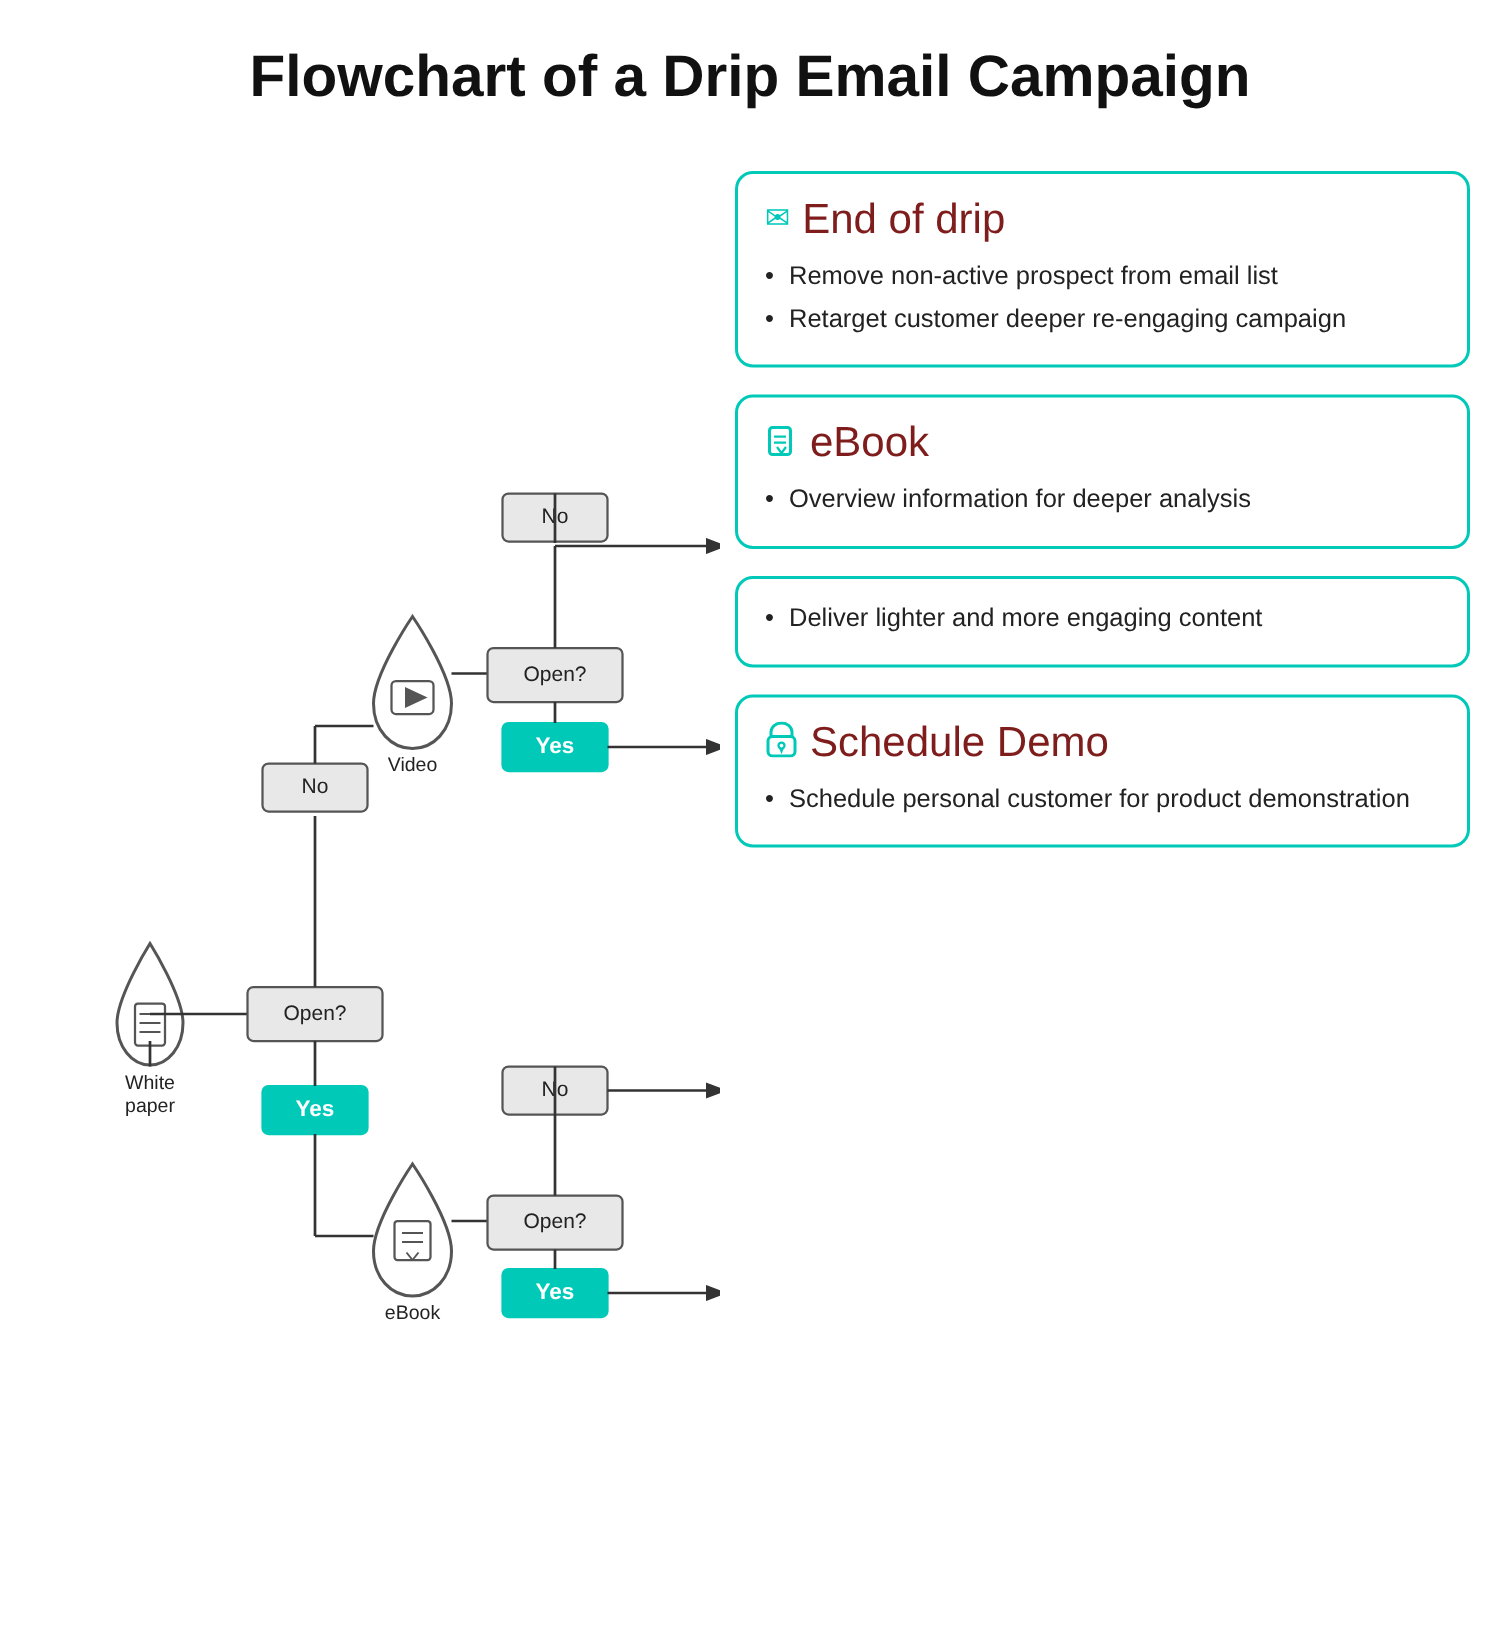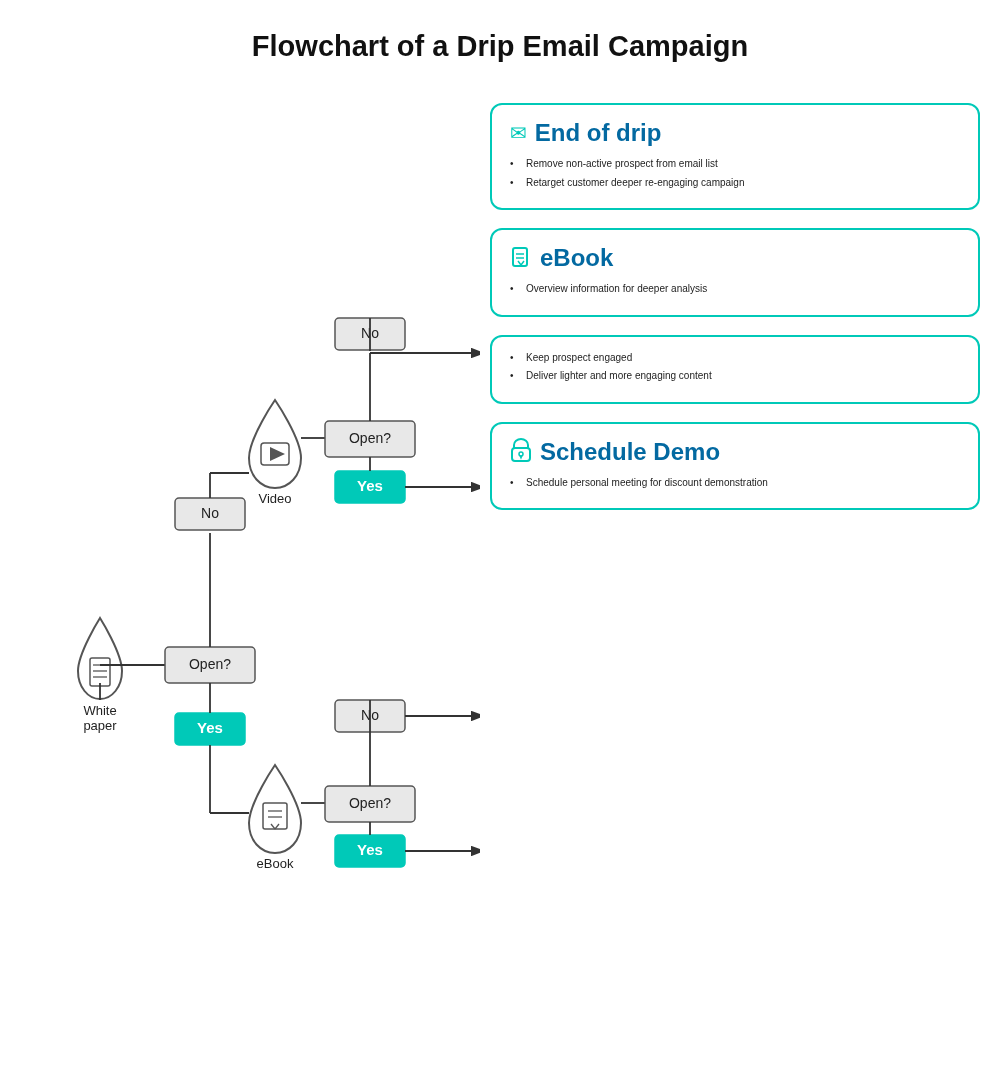--- a/index.html
+++ b/index.html
@@ -13,21 +13,21 @@
     }
     .page {
       width: 1000px;
       min-height: 1092px;
       background: #fff;
       padding: 30px 20px;
       position: relative;
     }
     .title {
       text-align: center;
-      font-size: 29px;
+      font-size: 39px;
       font-weight: 900;
       color: #111;
       margin-bottom: 30px;
       font-family: 'Arial Black', Arial, sans-serif;
     }
 
     
     .content-area {
       display: flex;
       flex-direction: row;
@@ -64,31 +64,31 @@
       align-items: center;
       gap: 8px;
       margin-bottom: 10px;
     }
     .info-box-icon {
       color: #00c9b8;
       font-size: 20px;
       line-height: 1;
     }
     .info-box-title {
-      font-size: 24px;
-      font-weight: 700;
-      color: #0369a1;
+      font-size: 28px;
+      font-weight: 400;
+      color: #7f1d1d;
       font-family: 'Arial Black', Arial, sans-serif;
     }
     .info-box ul {
       list-style: none;
       padding: 0;
     }
     .info-box ul li {
-      font-size: 10px;
+      font-size: 17px;
       color: #222;
       padding-left: 16px;
       position: relative;
       margin-bottom: 4px;
       line-height: 1.45;
     }
     .info-box ul li::before {
       content: '•';
       position: absolute;
       left: 0;
@@ -275,37 +275,36 @@
           </span>
           <span class="info-box-title">eBook</span>
         </div>
         <ul>
           <li>Overview information for deeper analysis</li>
         </ul>
       </div>
 
       <div class="info-box">
         <ul>
-          <li>Keep prospect engaged</li>
           <li>Deliver lighter and more engaging content</li>
         </ul>
       </div>
 
       <div class="info-box">
         <div class="info-box-header">
           <span class="info-box-icon">
             <svg width="22" height="24" viewBox="0 0 22 24" fill="none" xmlns="http://www.w3.org/2000/svg">
               <path d="M4 10V7C4 3.69 7.13 1 11 1C14.87 1 18 3.69 18 7V10" stroke="#00c9b8" stroke-width="2" fill="none" stroke-linecap="round"></path>
               <rect x="2" y="10" width="18" height="13" rx="3" stroke="#00c9b8" stroke-width="2" fill="none"></rect>
               <circle cx="11" cy="16" r="2" fill="none" stroke="#00c9b8" stroke-width="1.5"></circle>
               <polyline points="10,17.5 11,20 12,17.5" stroke="#00c9b8" stroke-width="1.3" fill="none"></polyline>
             </svg>
           </span>
           <span class="info-box-title">Schedule Demo</span>
         </div>
         <ul>
-          <li>Schedule personal meeting for discount demonstration</li>
+          <li>Schedule personal customer for product demonstration</li>
         </ul>
       </div>
 
     </div>
   </div>
 </div>
 
 </body></html>

